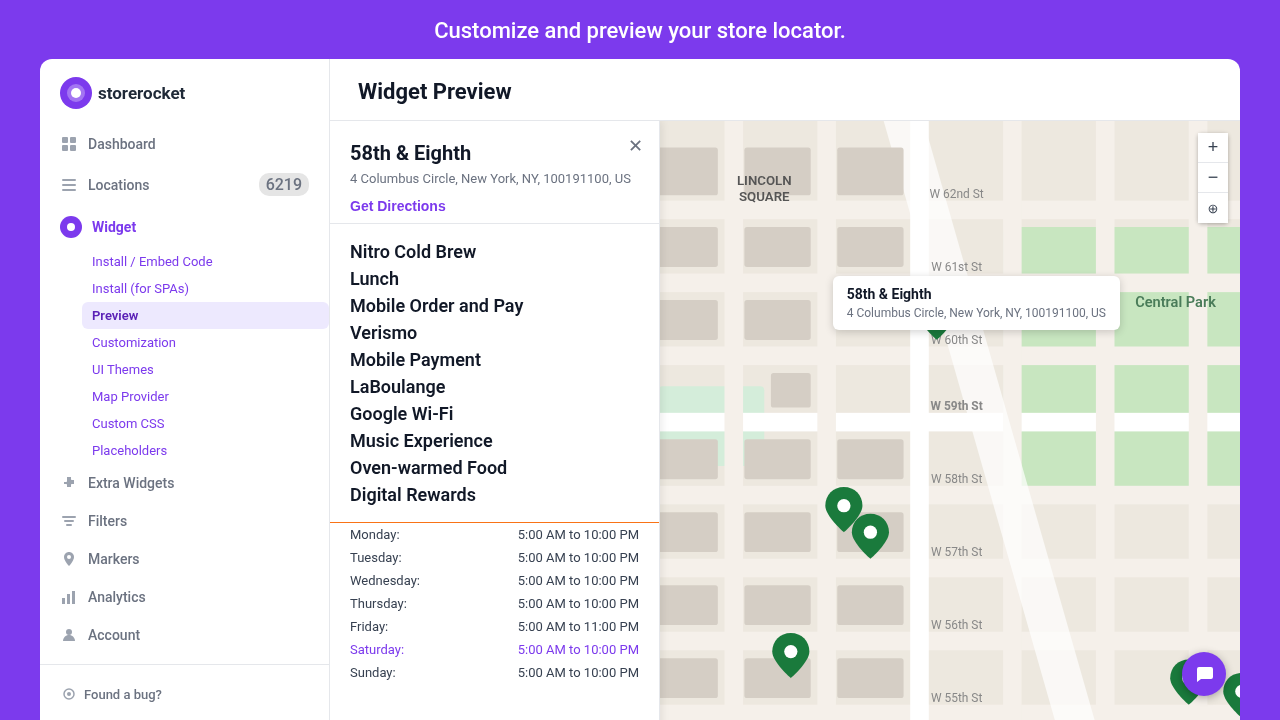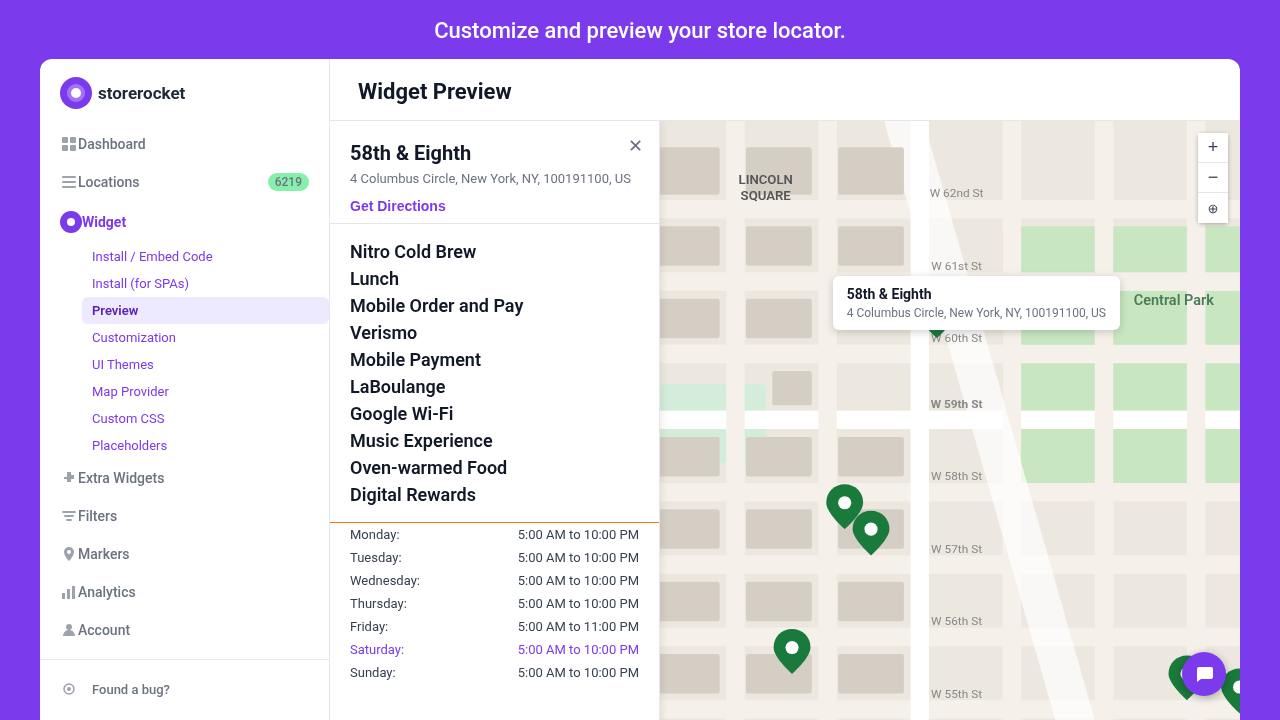--- a/index.html
+++ b/index.html
@@ -67,40 +67,41 @@
       color: #1f2937;
     }
     .sidebar-nav {
       flex: 1;
       padding: 0 0 10px;
     }
     .nav-item {
       display: flex;
       align-items: center;
       padding: 10px 20px;
+      gap: 10px;
       cursor: pointer;
       color: #6b7280;
       font-size: 14px;
       font-weight: 500;
       position: relative;
     }
     .nav-item.active-parent { color: #1f2937; }
     .nav-item-icon {
       width: 18px;
       height: 18px;
       display: flex;
       align-items: center;
       justify-content: center;
       flex-shrink: 0;
     }
     .nav-badge {
       margin-left: auto;
-      background: #86efac;
+      background: #e5e5e5;
       color: #6b7280;
-      font-size: 12px;
+      font-size: 16px;
       padding: 2px 7px;
       border-radius: 10px;
     }
     .widget-circle {
       width: 22px;
       height: 22px;
       background: #7c3aed;
       border-radius: 50%;
       display: flex;
       align-items: center;
@@ -291,21 +292,21 @@
     .map-tooltip-addr {
       font-size: 12px;
       color: #6b7280;
     }
     .footer-link {
       font-size: 12px;
       color: #6b7280;
       cursor: pointer;
       display: flex;
       align-items: center;
-      gap: 14px;
+      gap: 6px;
     }
     .chat-btn {
       position: fixed;
       bottom: 24px;
       right: 54px;
       width: 44px;
       height: 44px;
       background: #7c3aed;
       border-radius: 50%;
       display: flex;

